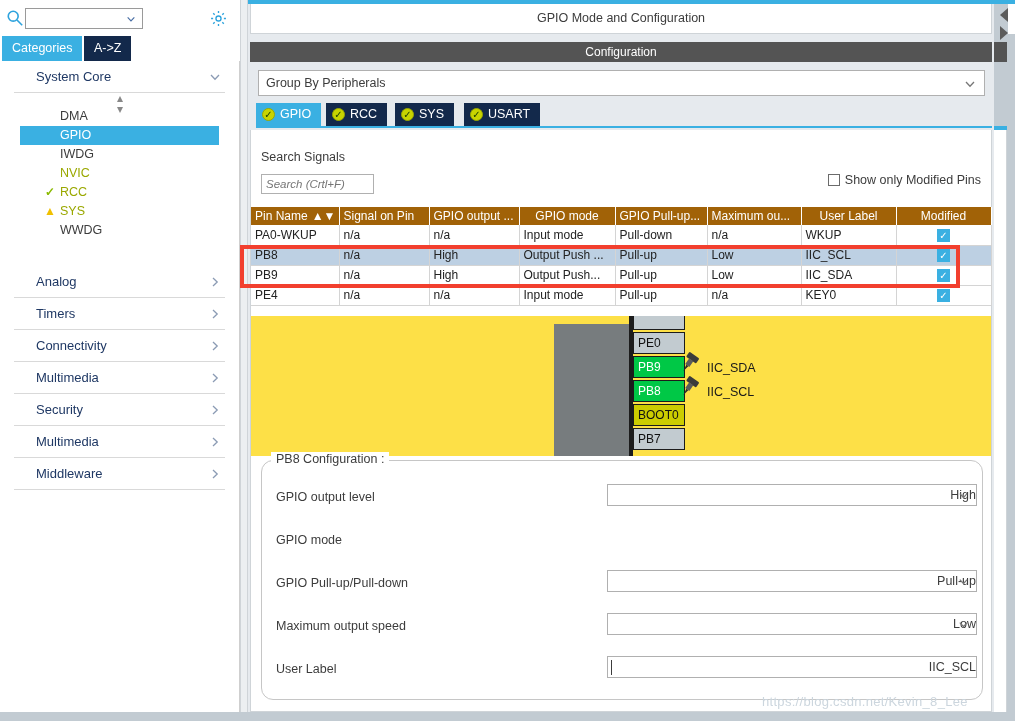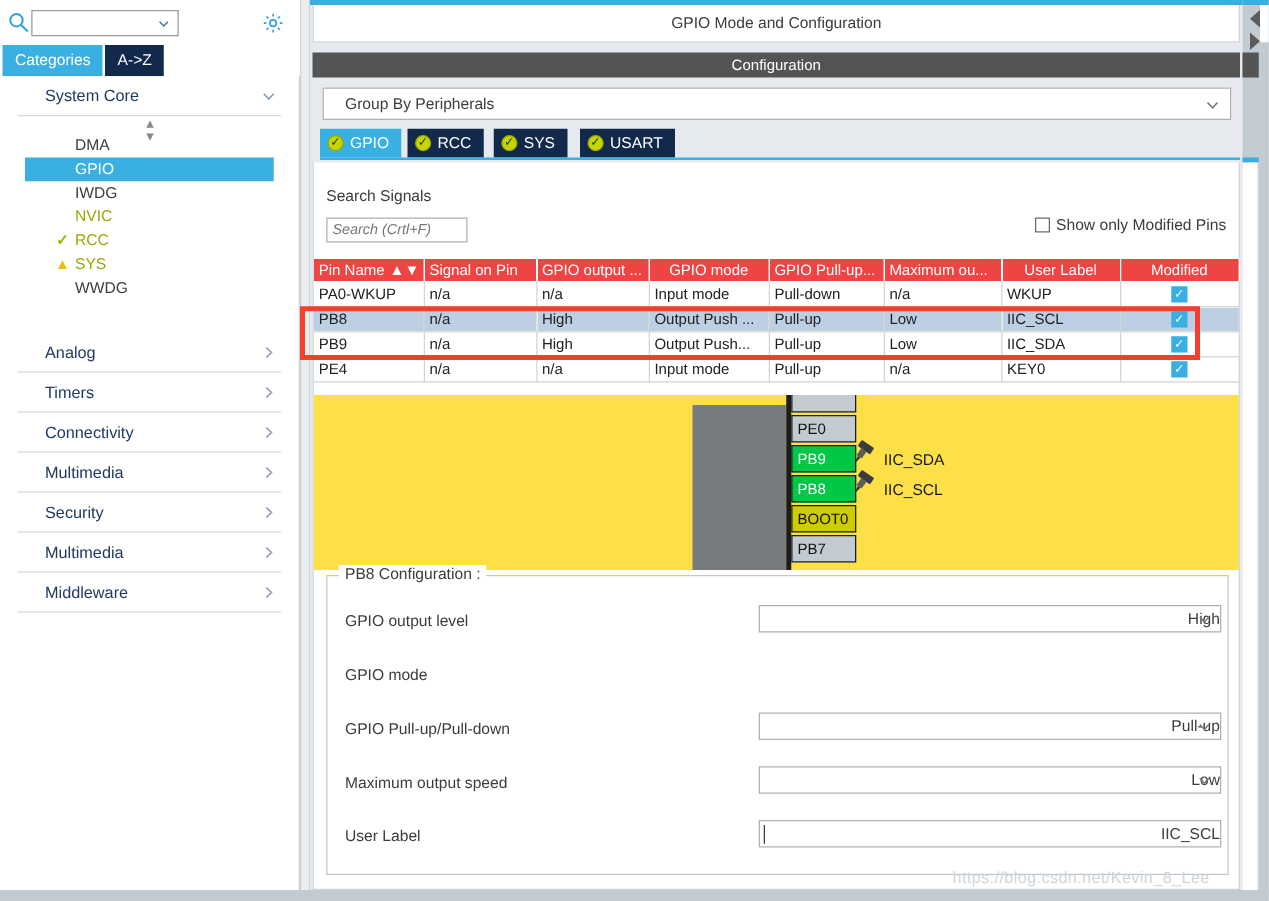--- a/index.html
+++ b/index.html
@@ -95,21 +95,21 @@
     text-align: center; line-height: 29px; font-size: 12.5px; color: #3c3c3c;
   }
   #config-header {
     position: absolute; left: 2px; top: 42px; width: 742px; height: 20px;
     background: #545454; color: #ffffff; text-align: center;
     line-height: 20px; font-size: 12px;
   }
   #group-select {
     position: absolute; left: 10px; top: 70px; width: 727px; height: 26px;
     background: #ffffff; border: 1px solid #b0b0b0;
-    line-height: 24px; padding-left: 17px; font-size: 12.5px; color: #3c3c3c;
+    line-height: 24px; padding-left: 7px; font-size: 12.5px; color: #3c3c3c;
   }
   #group-select .chev {
     position: absolute; right: 8px; top: 7px; width: 12px; height: 12px;
     color: #777;
   }
   #periph-tabs {
     position: absolute; left: 8px; top: 103px; width: 736px; height: 25px;
   }
   #periph-tabs .tabs-underline {
     position: absolute; left: 0; bottom: 0; width: 736px; height: 2px;
@@ -152,21 +152,21 @@
     vertical-align: -2px; margin-right: 5px;
   }
 
   
   #pin-table {
     position: absolute; left: 0px; top: 77px; width: 740px;
     border-collapse: collapse; table-layout: fixed;
     font-size: 12px;
   }
   #pin-table th {
-    background: #ef4444; color: #ffffff; font-weight: normal;
+    background: #a16207; color: #ffffff; font-weight: normal;
     height: 18px; border-right: 1px solid #ffffff;
     text-align: center; font-size: 12px; padding: 0 2px;
     overflow: hidden; white-space: nowrap;
   }
   #pin-table th.left-al { text-align: left; padding-left: 4px; }
   #pin-table td {
     height: 20px; border-right: 1px solid #d4d4d4; border-bottom: 1px solid #d4d4d4;
     padding: 0 4px; color: #222; overflow: hidden; white-space: nowrap;
     background: #ffffff;
   }
@@ -206,21 +206,21 @@
   .pin.green { background: #00c846; color: #ffffff; }
   .pin.yellow { background: #cccc00; color: #111; }
   .pin-label {
     position: absolute; font-size: 12.5px; color: #1a1a1a; white-space: nowrap;
   }
   .pushpin { position: absolute; width: 24px; height: 24px; }
 
   
   #pb-config {
     position: absolute; left: 10px; top: 330px; width: 722px; height: 240px;
-    border: 1px solid #c6c6c6; border-radius: 0;
+    border: 1px solid #c6c6c6; border-radius: 12px;
   }
   #pb-config-legend {
     position: absolute; left: 9px; top: -9px; background: #ffffff;
     padding: 0 5px; font-size: 12.5px; color: #3c3c3c;
   }
   .cfg-row { position: absolute; left: 0; width: 722px; height: 30px; text-align: right; }
   .cfg-label {
     position: absolute; left: 14px; top: 6px; font-size: 12.5px; color: #3c3c3c;
   }
   .cfg-field {

